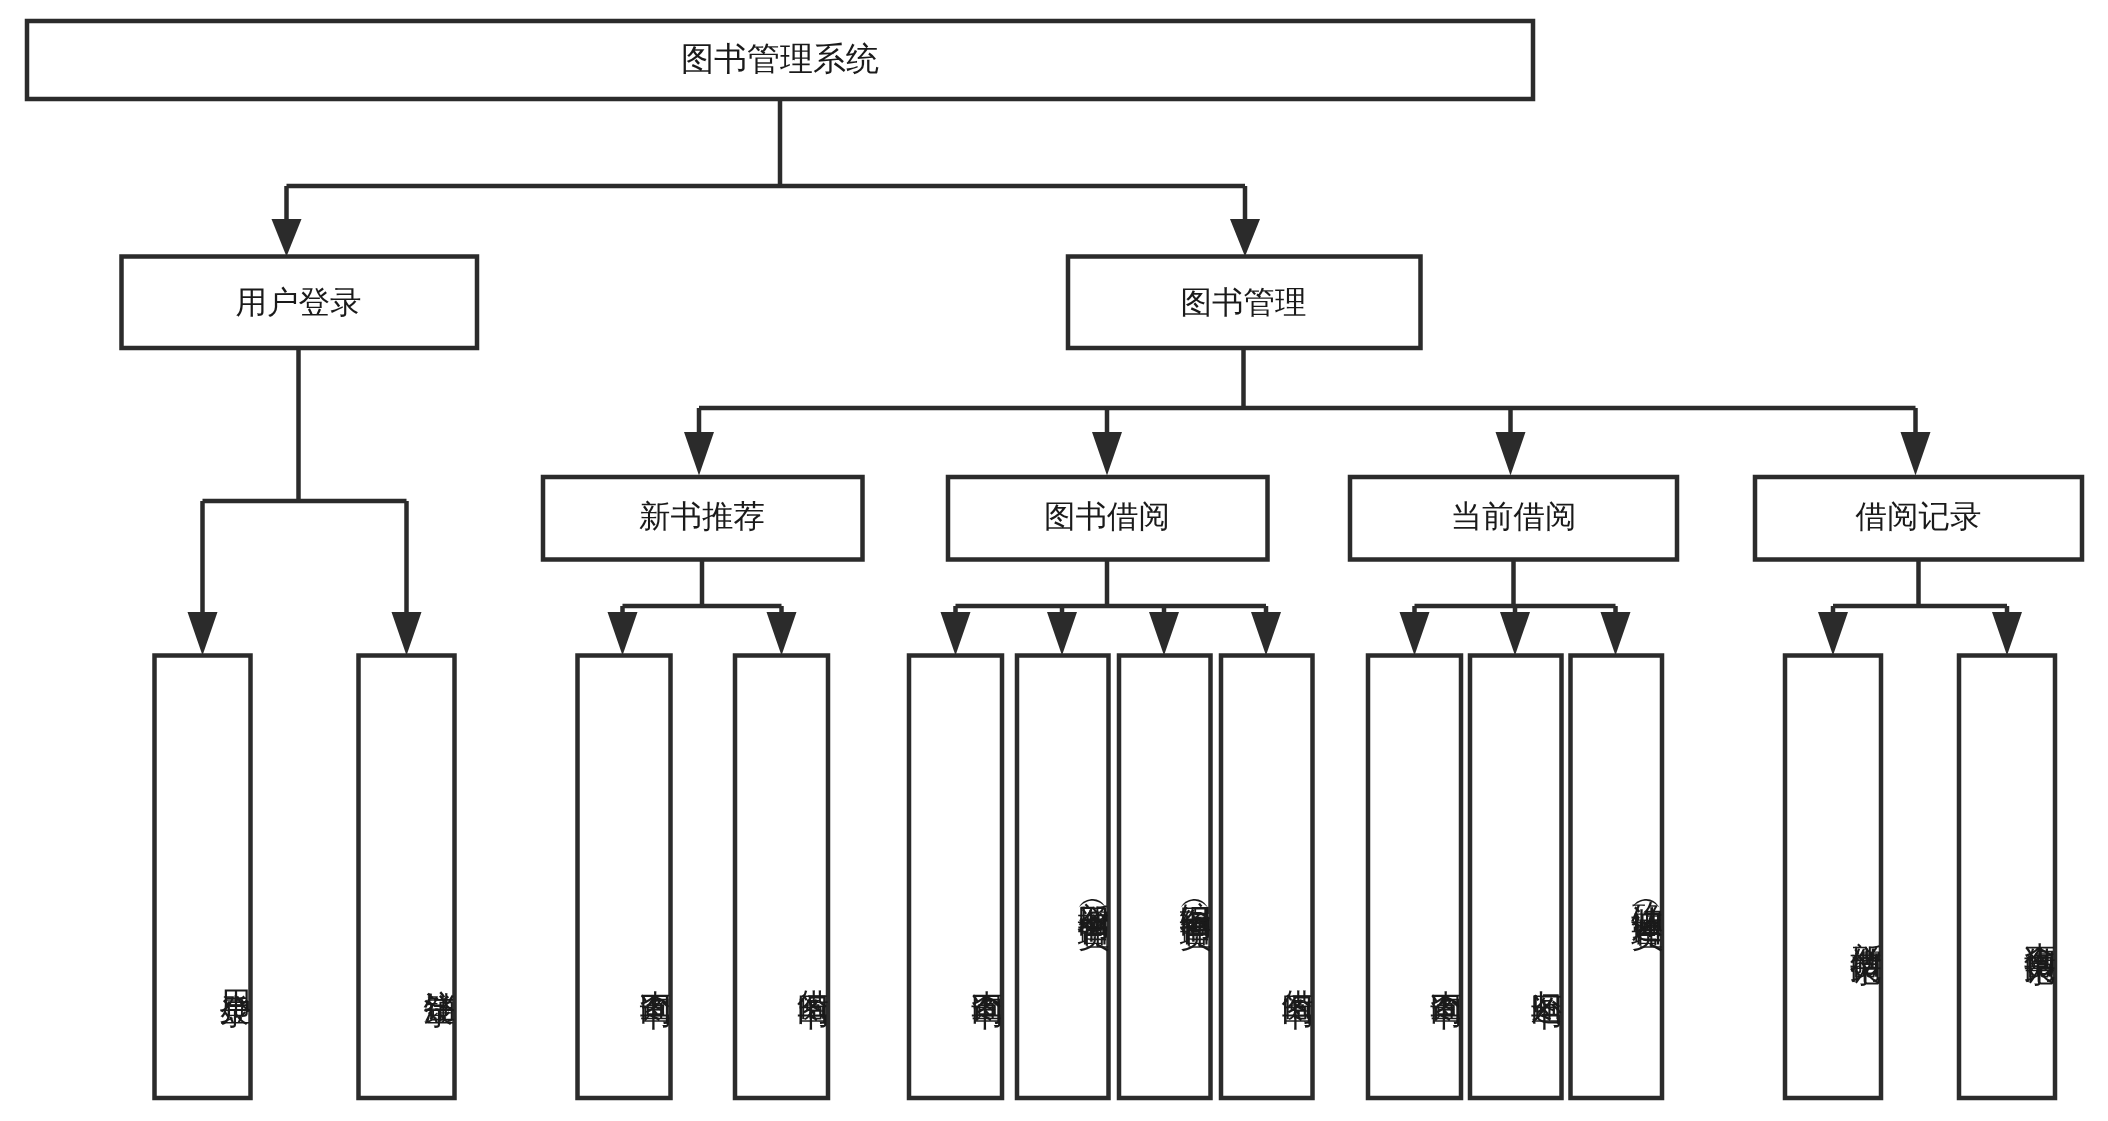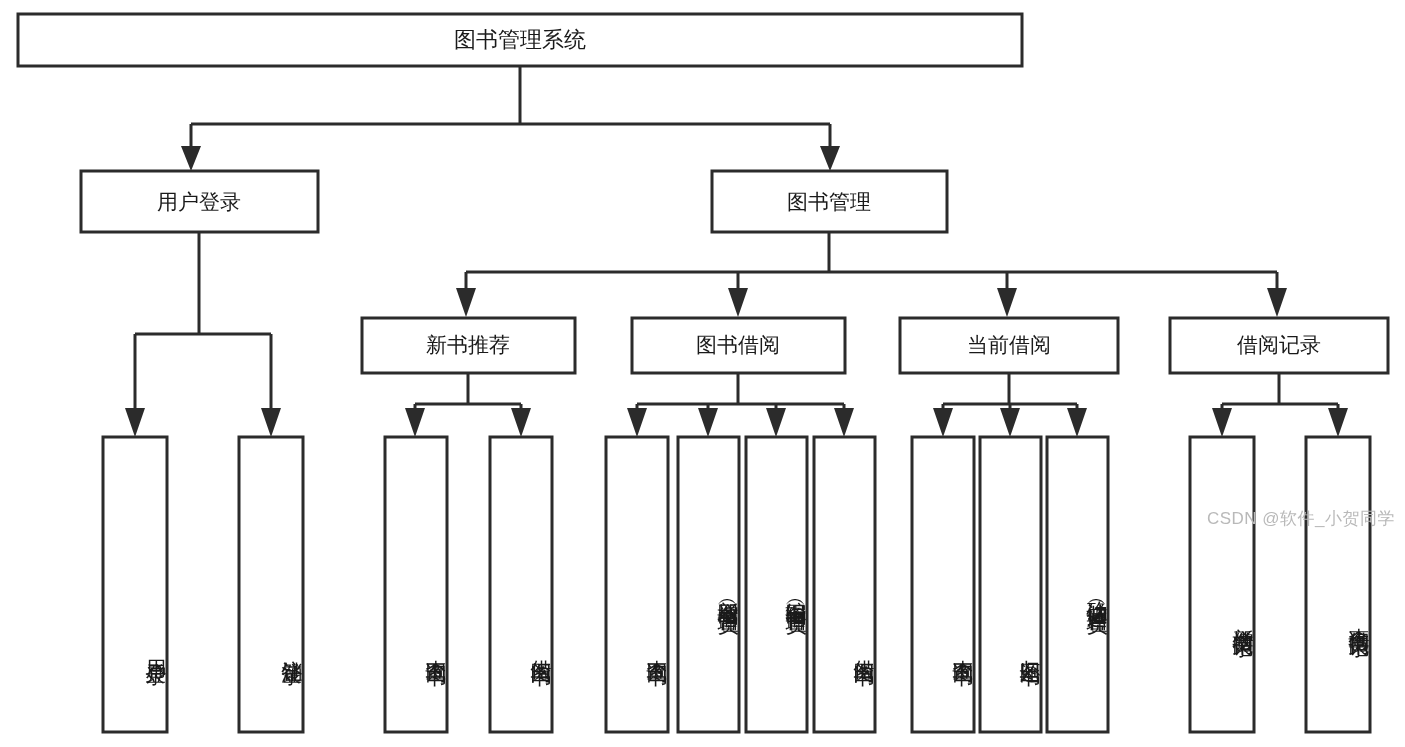--- a/index.html
+++ b/index.html
@@ -229,15 +229,14 @@
   <div class="vlabel" style="left:746px; top:437px; width:61px; height:295px; padding-top:8px;">编辑图书（管理员）</div>
   <div class="vlabel" style="left:814px; top:437px; width:61px; height:295px; padding-top:62px;">借阅图书</div>
 
   <div class="vlabel" style="left:912px; top:437px; width:62px; height:295px; padding-top:62px;">查询图书</div>
   <div class="vlabel" style="left:980px; top:437px; width:61px; height:295px; padding-top:62px;">归还图书</div>
   <div class="vlabel" style="left:1047px; top:437px; width:61px; height:295px; padding-top:8px;">确认归还（管理员）</div>
 
   <div class="vlabel" style="left:1190px; top:437px; width:64px; height:295px; padding-top:32px;">新增借阅记录</div>
   <div class="vlabel" style="left:1306px; top:437px; width:64px; height:295px; padding-top:32px;">查询借阅记录</div>
 
-  <div class="watermark">CSDN @软件_小贺同学</div>
 
 </div>
 
 </body></html>

